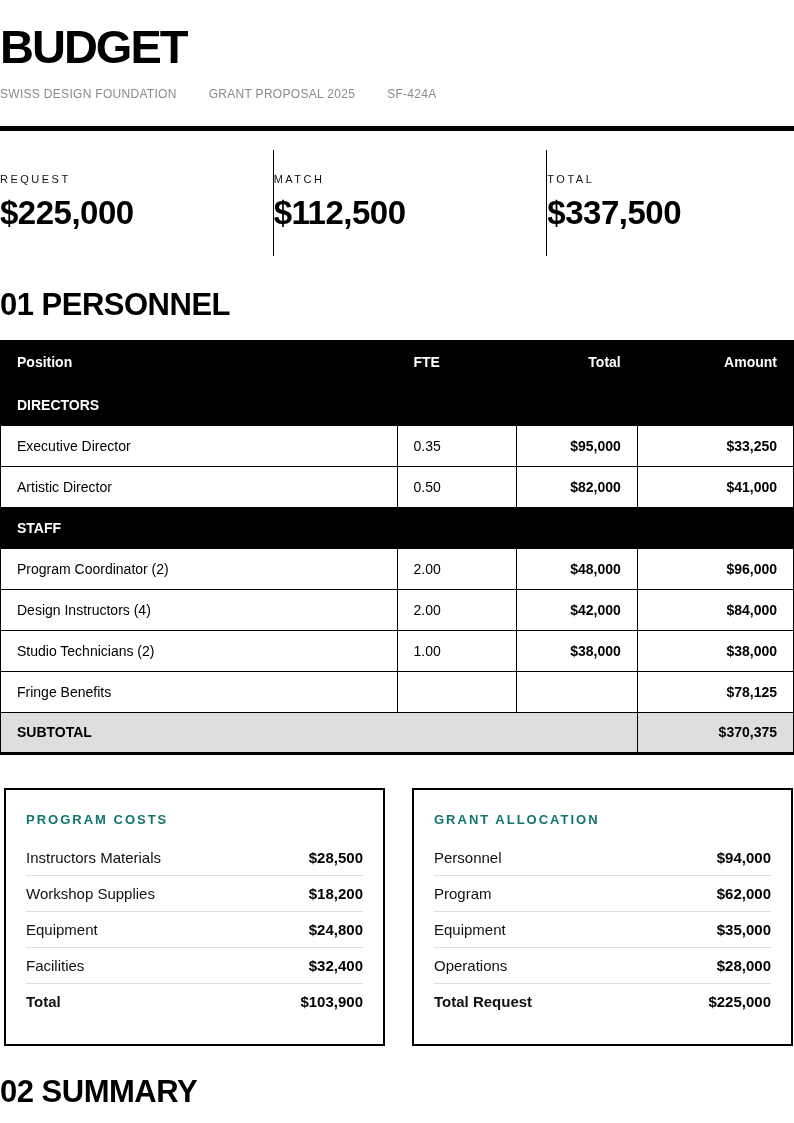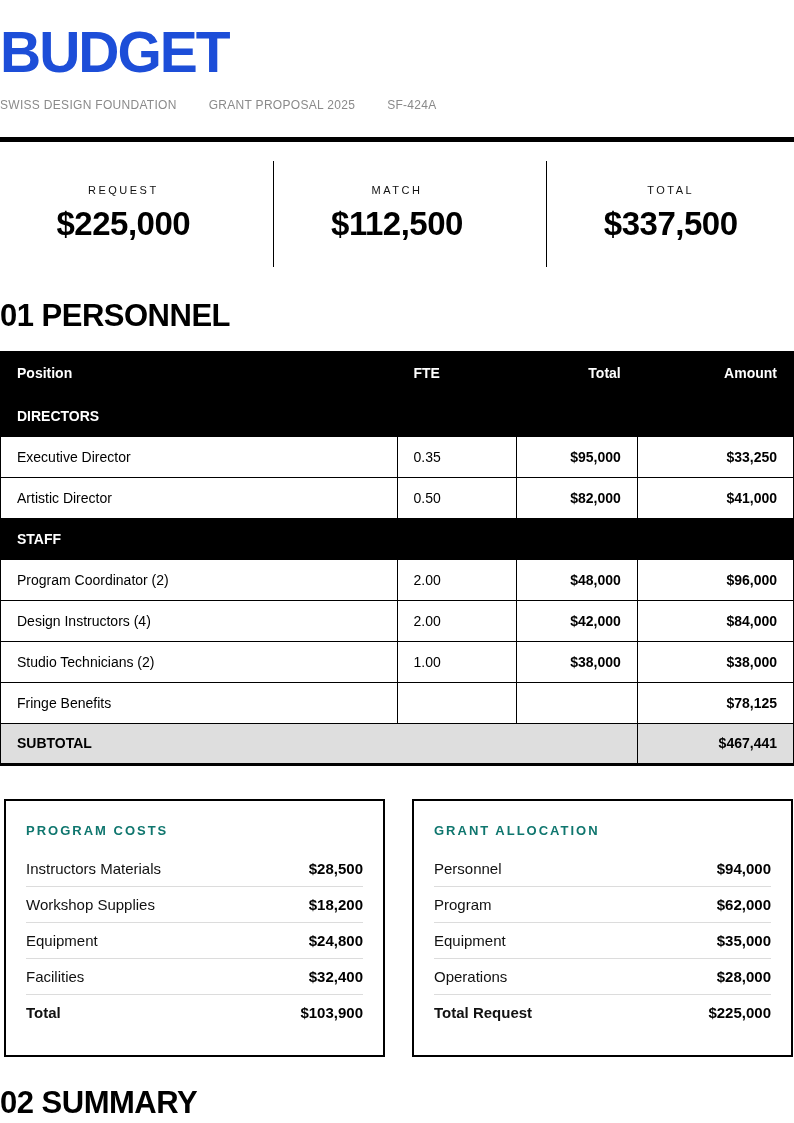--- a/index.html
+++ b/index.html
@@ -7,38 +7,38 @@
   body {
     width: 794px; height: 1123px;
     font-family: "Liberation Sans", "DejaVu Sans", sans-serif;
     color: #000; overflow: hidden;
   }
   .page { width: 794px; height: 1123px; background: #fff; }
 
   
   .doc-title {
     margin: 22px 0 0 0;
-    font-size: 57px; font-weight: bold; letter-spacing: -2px;
-    line-height: 1.08; color: #1d4ed8;
+    font-size: 47px; font-weight: bold; letter-spacing: -2px;
+    line-height: 1.08; color: #000000;
   }
   .meta-row {
     display: flex; gap: 32px; margin-top: 14px;
     font-size: 12px; color: #8a8a8a; letter-spacing: 0.3px;
   }
   .thick-rule {
     margin-top: 25px; height: 5px; background: #000; width: 100%;
   }
 
   
   .stats {
     display: flex; margin-top: 19px; height: 106px;
   }
   .stat {
     flex: 1; display: flex; flex-direction: column;
-    align-items: center; justify-content: center;
+    align-items: flex-start; justify-content: center;
   }
   .stat + .stat { border-left: 1px solid #000; margin-left: 26px; }
   .stat-label {
     font-size: 11px; letter-spacing: 2.5px; color: #111; font-weight: 400;
   }
   .stat-value {
     margin-top: 9px; font-size: 33px; font-weight: bold; letter-spacing: -0.5px;
   }
 
   
@@ -191,21 +191,21 @@
       </tr>
       <tr class="data-row">
         <td>Fringe Benefits</td>
         <td></td>
         <td class="num"></td>
         <td class="num">$78,125</td>
       </tr>
 
       <tr class="subtotal-row">
         <td colspan="3">SUBTOTAL</td>
-        <td class="num">$467,441</td>
+        <td class="num">$370,375</td>
       </tr>
     </tbody>
   </table>
 
   <div class="cards">
 
     <div class="card">
       <div class="card-title">PROGRAM COSTS</div>
       <div class="card-list">
         <div class="card-row">

